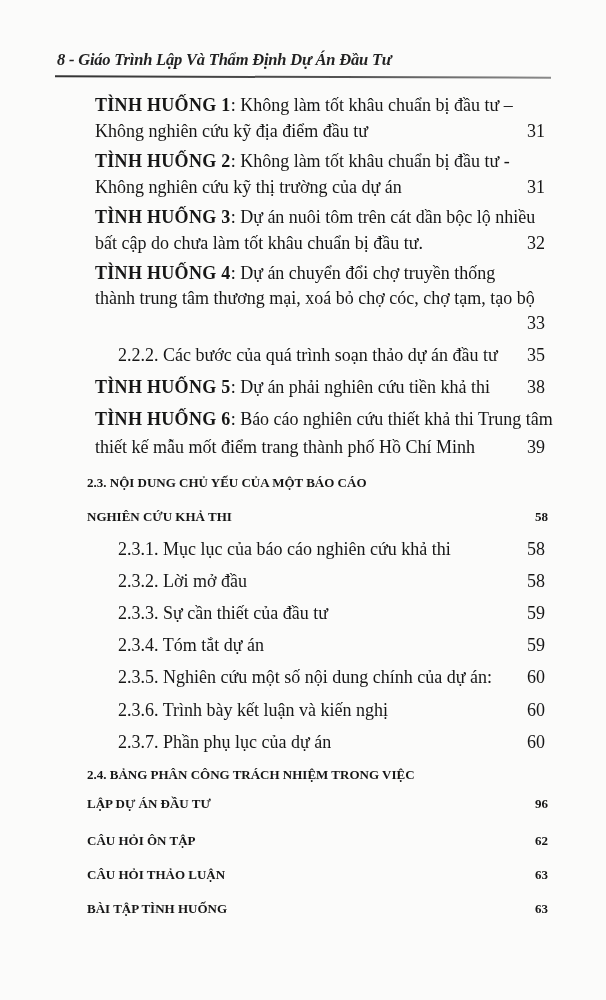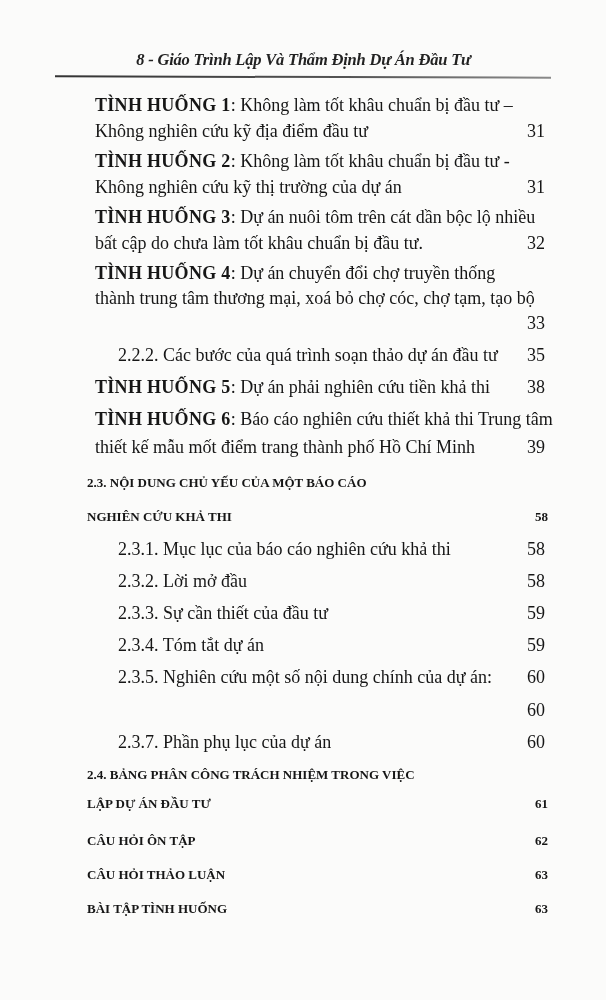--- a/index.html
+++ b/index.html
@@ -3,21 +3,21 @@
 <meta charset="utf-8">
 <style>
   html, body { margin:0; padding:0; }
   body {
     width:606px; height:1000px; background:#fbfbfa; position:relative; overflow:hidden;
     font-family:"Liberation Serif", serif; color:#161616;
   }
   .header {
     position:absolute; left:57px; top:50px; width:493px;
     font-family:"Liberation Serif", serif; font-style:italic; font-weight:bold;
-    font-size:16.5px; color:#222; letter-spacing:-0.2px;text-align:center;
+    font-size:16.5px; color:#222; letter-spacing:-0.2px;
   }
   .rule {
     position:absolute; left:55px; top:76px; width:496px; height:1.5px;
     background:linear-gradient(to right,#333 0%,#555 60%,#8a8a8a 100%);
     transform:rotate(0.15deg);
   }
   .line {
     position:absolute; left:0; width:606px; height:26px; line-height:26px;
     font-size:18px; white-space:nowrap;
   }
@@ -107,33 +107,34 @@
 </div>
 <div class="line" style="top:632px">
   <span class="txt" style="left:118px">2.3.4. Tóm tắt dự án</span>
   <span class="pg">59</span>
 </div>
 <div class="line" style="top:664px">
   <span class="txt" style="left:118px">2.3.5. Nghiên cứu một số nội dung chính của dự án:</span>
   <span class="pg">60</span>
 </div>
 <div class="line" style="top:697px">
+  <span class="txt" style="left:118px">2.3.6. Trình bày kết luận và kiến nghị</span>
   <span class="pg">60</span>
 </div>
 <div class="line" style="top:729px">
   <span class="txt" style="left:118px">2.3.7. Phần phụ lục của dự án</span>
   <span class="pg">60</span>
 </div>
 
 <div class="line heading" style="top:762px">
   <span class="txt" style="left:87px">2.4. BẢNG PHÂN CÔNG TRÁCH NHIỆM TRONG VIỆC</span>
 </div>
 <div class="line heading" style="top:791px">
   <span class="txt" style="left:87px">LẬP DỰ ÁN ĐẦU TƯ</span>
-  <span class="pg">61</span>
+  <span class="pg">96</span>
 </div>
 
 <div class="line heading" style="top:828px">
   <span class="txt" style="left:87px">CÂU HỎI ÔN TẬP</span>
   <span class="pg">62</span>
 </div>
 <div class="line heading" style="top:862px">
   <span class="txt" style="left:87px">CÂU HỎI THẢO LUẬN</span>
   <span class="pg">63</span>
 </div>

